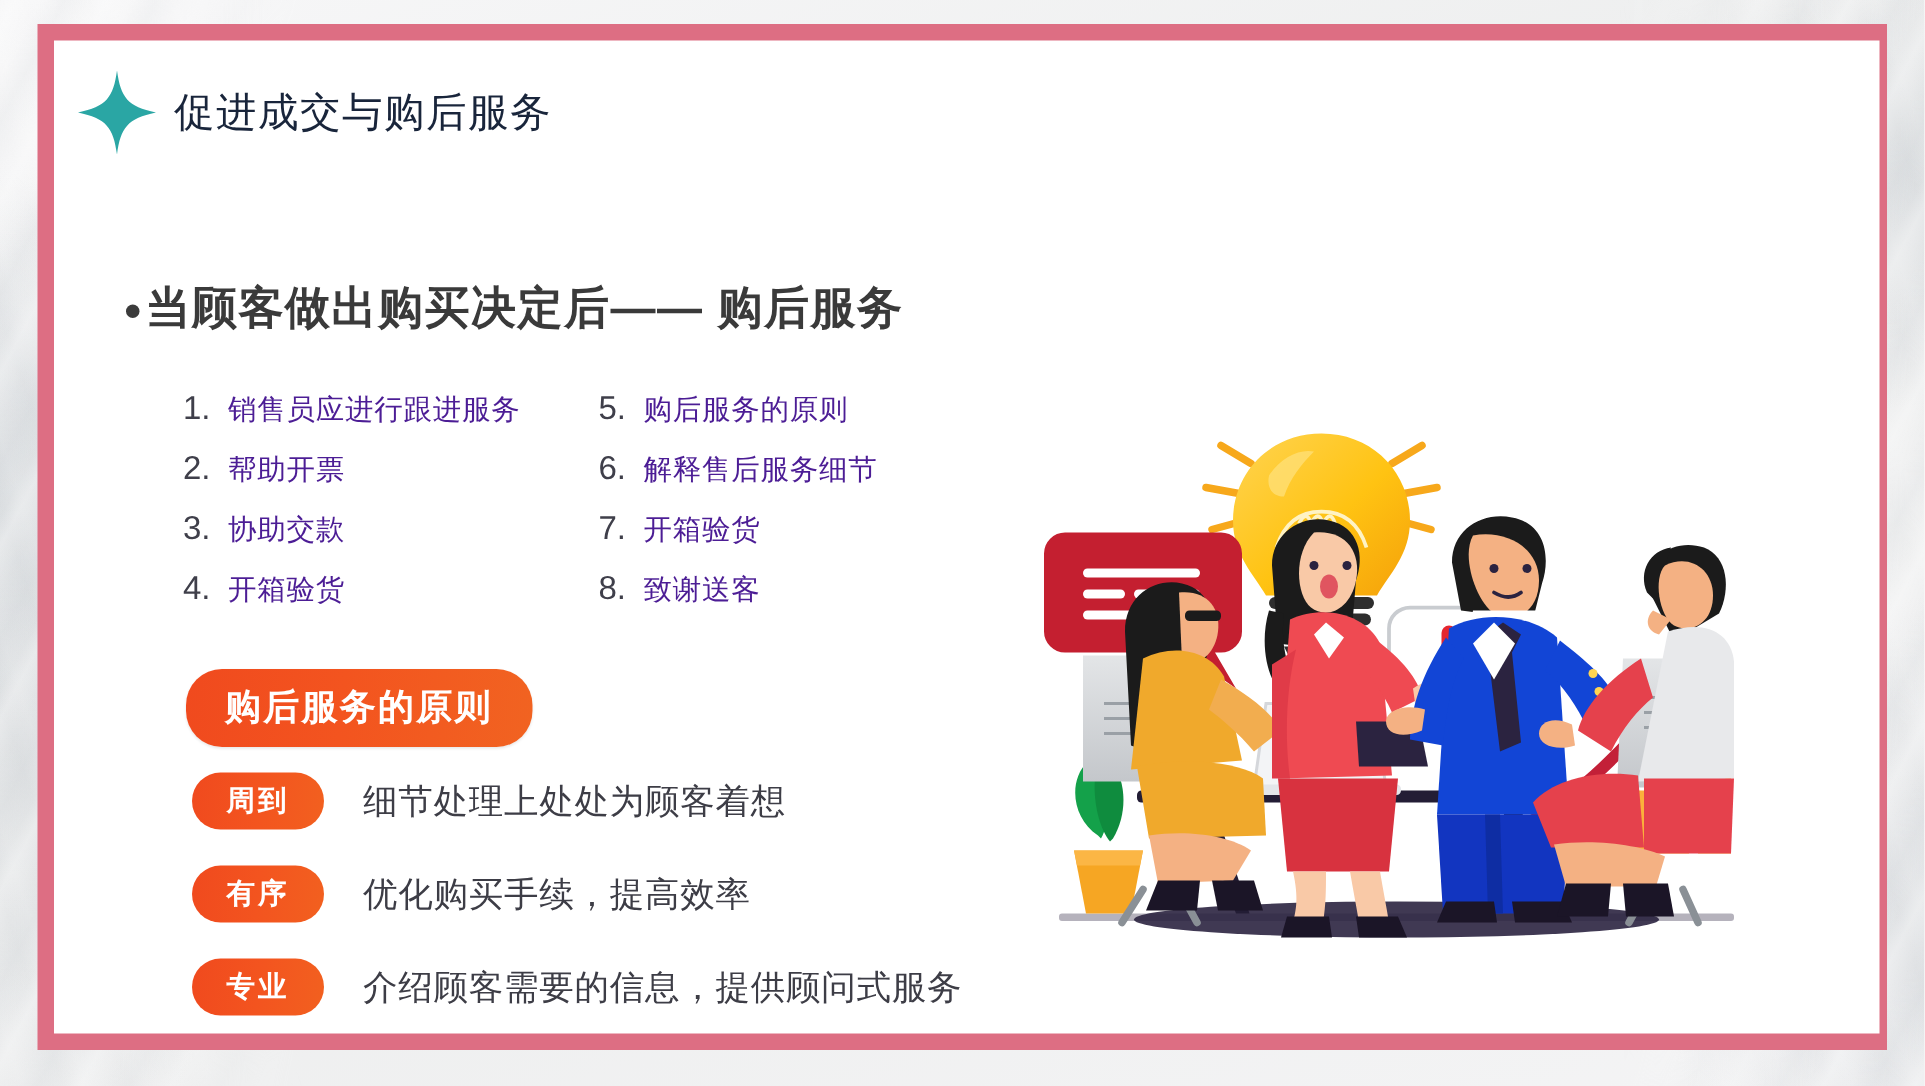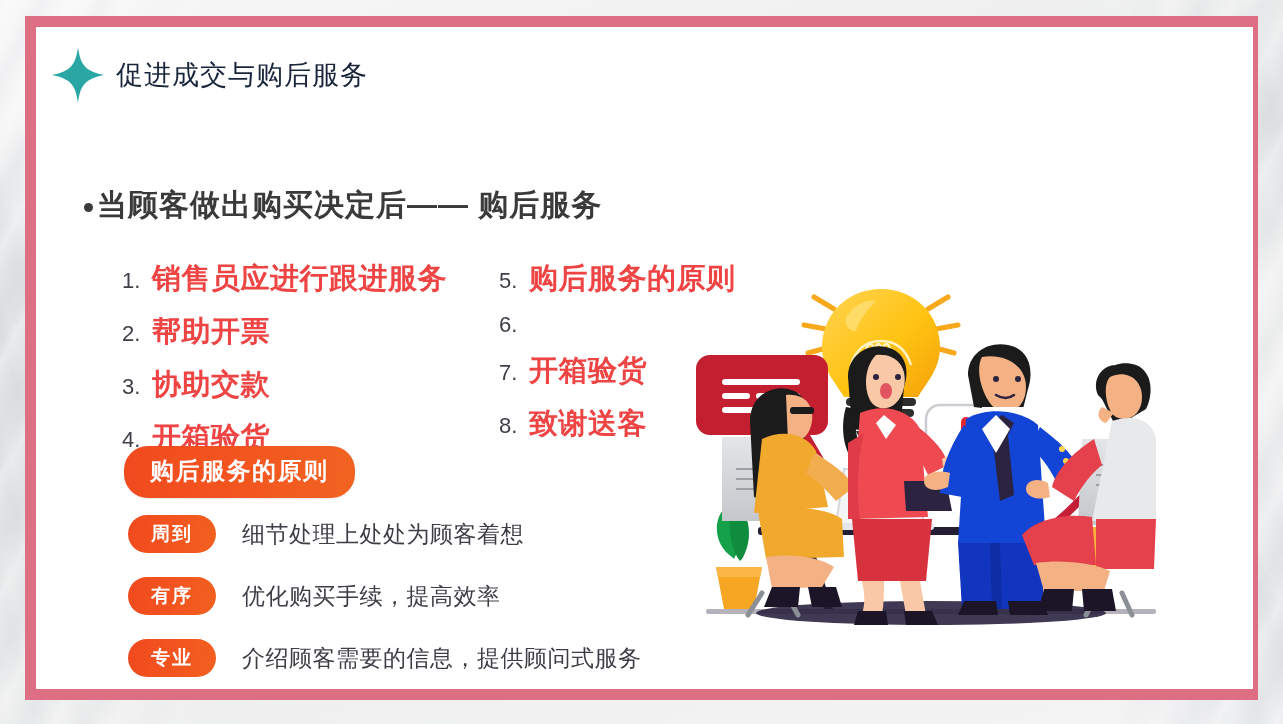--- a/index.html
+++ b/index.html
@@ -61,21 +61,21 @@
   }
 
   
   #lists{position:absolute;left:86px;top:232px;display:flex;gap:52px;}
   .num-col{list-style:none;margin:0;padding:0;}
   .num-item{display:flex;align-items:baseline;margin-bottom:13px;white-space:nowrap;}
   .num-idx{
     width:30px;flex:none;font-size:22px;color:#3f3f4a;
     font-family:"Liberation Sans",sans-serif;
   }
-  .num-label{font-size:29px;color:#ef4444;letter-spacing:.5px;font-weight:bold;}
+  .num-label{font-size:19px;color:#4c1d95;letter-spacing:.5px;}
 
   
   #principles-pill{
     position:absolute;left:88px;top:419px;
     padding:9px 26px 11px 26px;border-radius:24px;
     background:linear-gradient(95deg,#f04a1e 0%,#f3541f 45%,#f16321 100%);
     color:#fff;font-size:24px;font-weight:bold;letter-spacing:1.5px;
     white-space:nowrap;
     box-shadow:0 1px 2px rgba(0,0,0,.10);
   }
@@ -136,20 +136,21 @@
             <span class="num-label">开箱验货</span>
           </li>
         </ul>
       <ul class="num-col" id="col-right">
           <li class="num-item">
             <span class="num-idx">5.</span>
             <span class="num-label">购后服务的原则</span>
           </li>
           <li class="num-item">
             <span class="num-idx">6.</span>
+            <span class="num-label">解释售后服务细节</span>
           </li>
           <li class="num-item">
             <span class="num-idx">7.</span>
             <span class="num-label">开箱验货</span>
           </li>
           <li class="num-item">
             <span class="num-idx">8.</span>
             <span class="num-label">致谢送客</span>
           </li>
         </ul>

